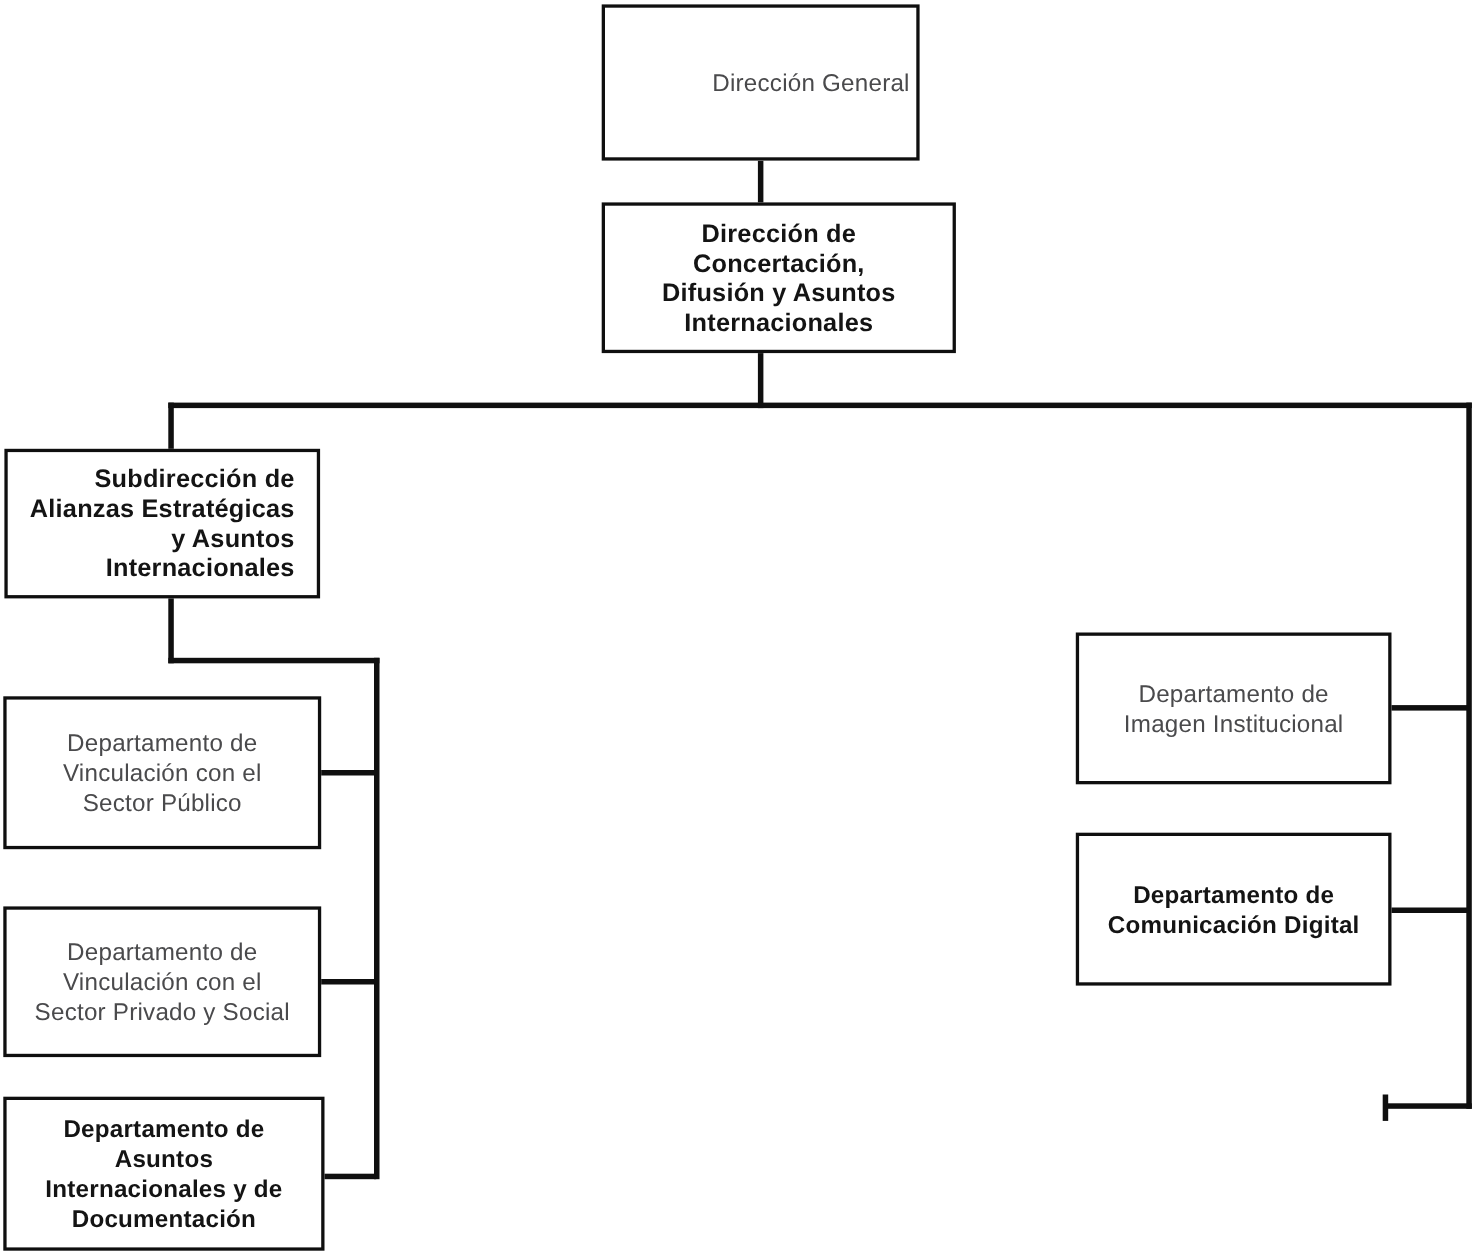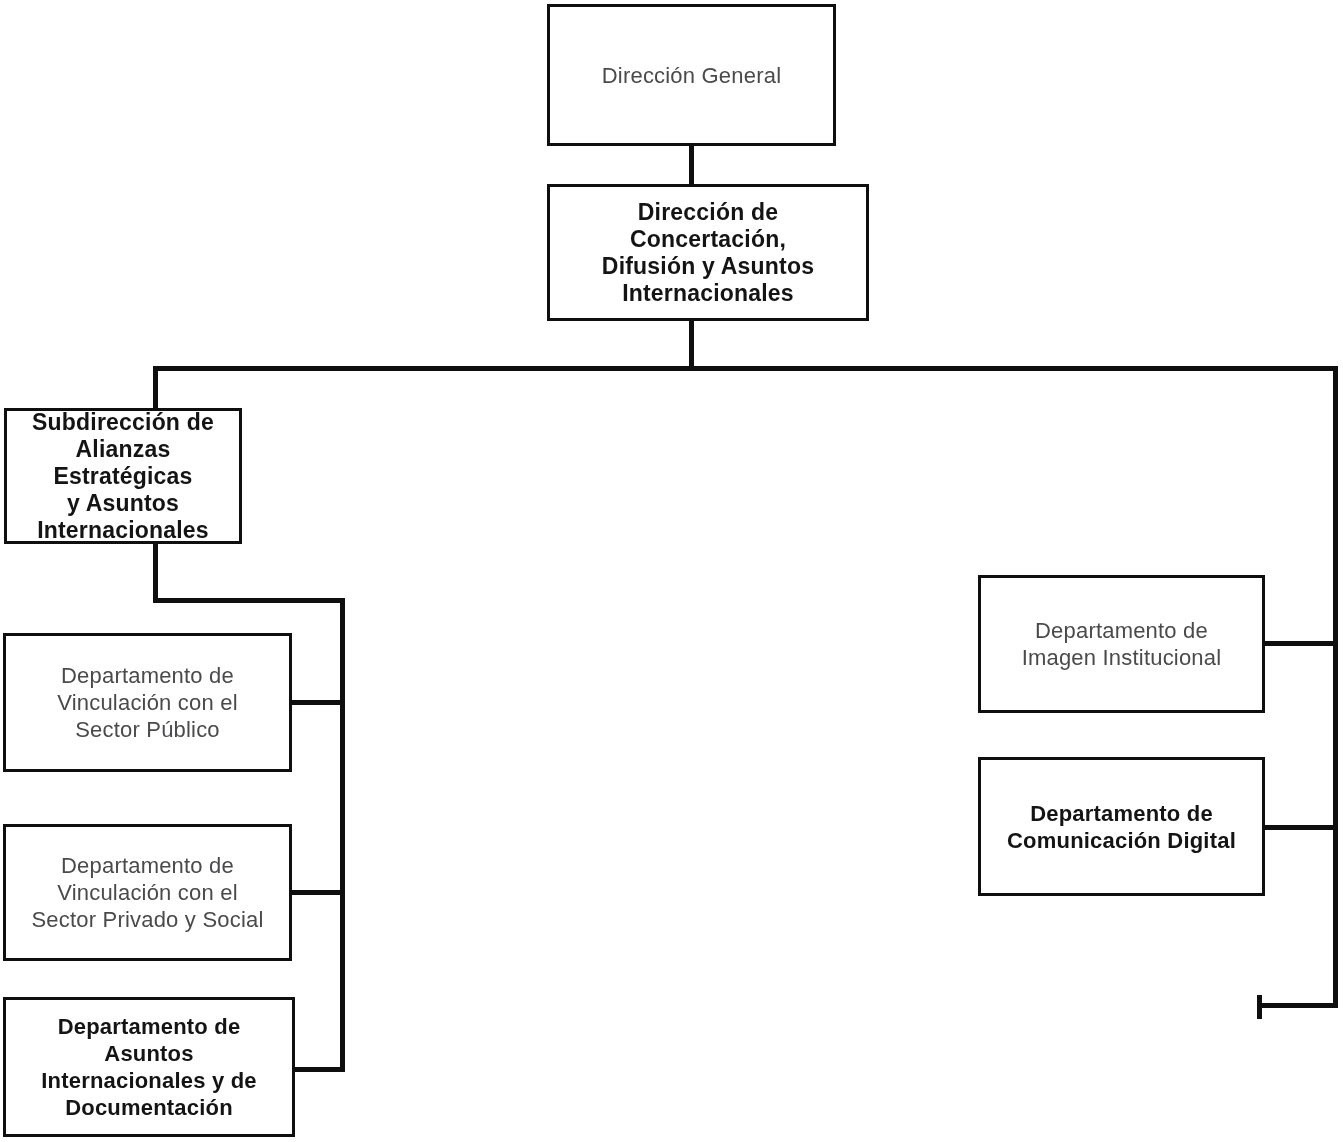--- a/index.html
+++ b/index.html
@@ -59,32 +59,32 @@
   <div class="conn" style="left:340px; top:598px; width:5px; height:474px;"></div>
   <div class="conn" style="left:290px; top:700px; width:52px; height:5px;"></div>
   <div class="conn" style="left:290px; top:890px; width:52px; height:5px;"></div>
   <div class="conn" style="left:293px; top:1067px; width:49px; height:5px;"></div>
   <div class="conn" style="left:1333px; top:366px; width:5px; height:642px;"></div>
   <div class="conn" style="left:1263px; top:641px; width:72px; height:5px;"></div>
   <div class="conn" style="left:1263px; top:825px; width:72px; height:5px;"></div>
   <div class="conn" style="left:1259px; top:1003px; width:79px; height:5px;"></div>
   <div class="conn" style="left:1257px; top:995px; width:5px; height:24px;"></div>
 
-  <div class="node" style="left:547px; top:4px; width:289px; height:142px;">
+  <div class="node" style="left:547px; top:4px; width:289px; height:142px;justify-content:flex-end;">
     <div class="lbl reg">Dirección General</div>
   </div>
 
   <div class="node" style="left:547px; top:184px; width:322px; height:137px;">
     <div class="lbl bold-lg">Dirección de
 Concertación,
 Difusión y Asuntos
 Internacionales</div>
   </div>
 
-  <div class="node" style="left:4px; top:408px; width:238px; height:136px;">
+  <div class="node" style="left:4px; top:408px; width:287px; height:136px;text-align:right;">
     <div class="lbl bold-lg">Subdirección de
 Alianzas Estratégicas
 y Asuntos
 Internacionales</div>
   </div>
 
   <div class="node" style="left:3px; top:633px; width:289px; height:139px;">
     <div class="lbl reg">Departamento de
 Vinculación con el
 Sector Público</div>

